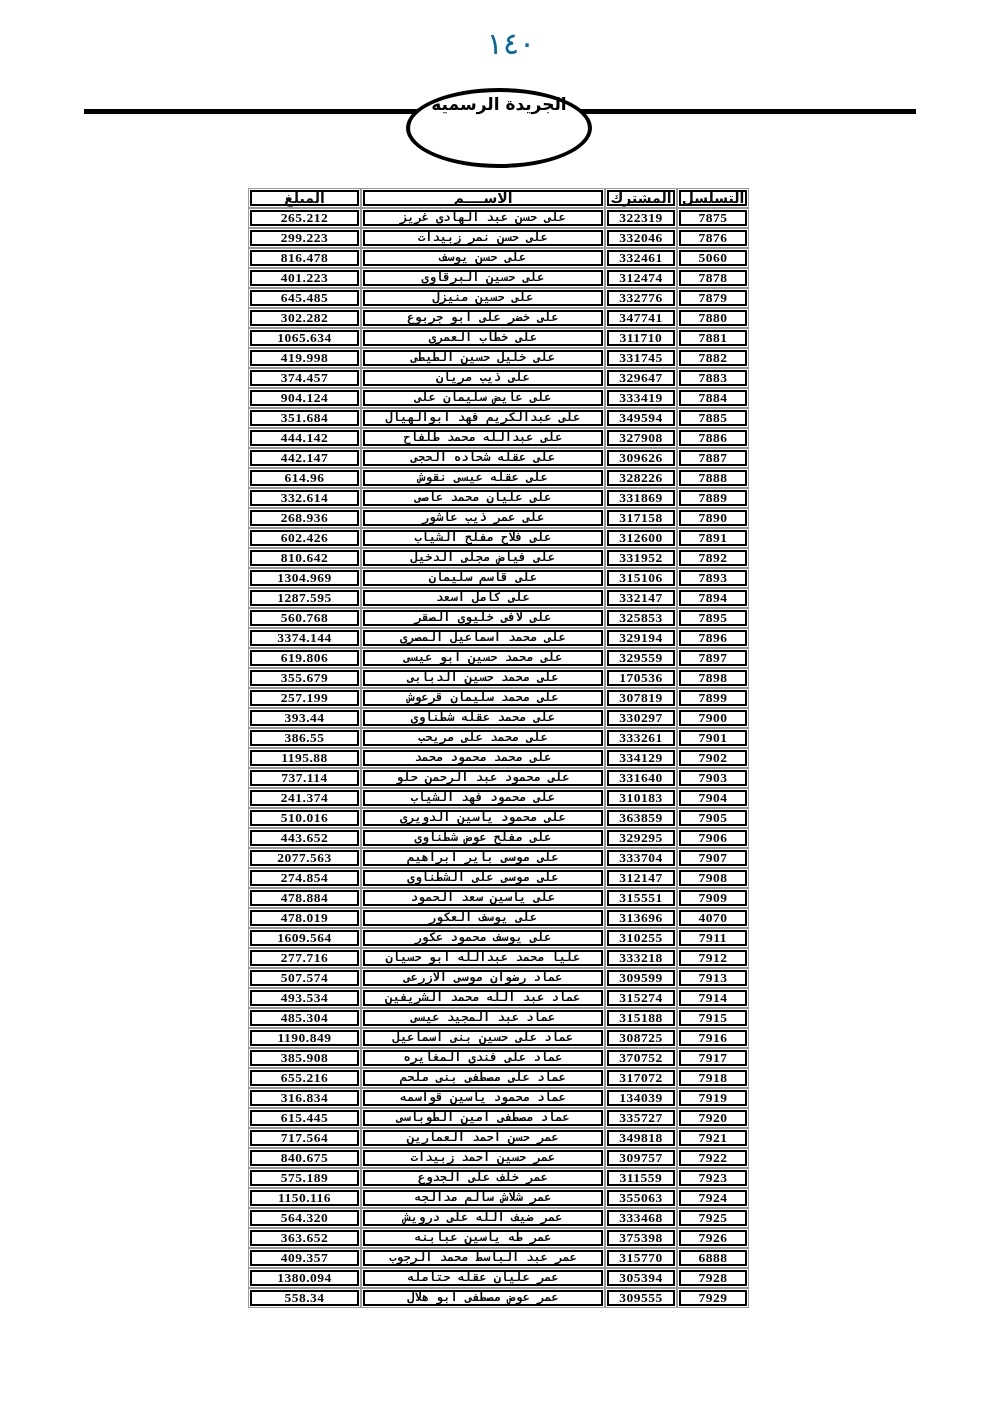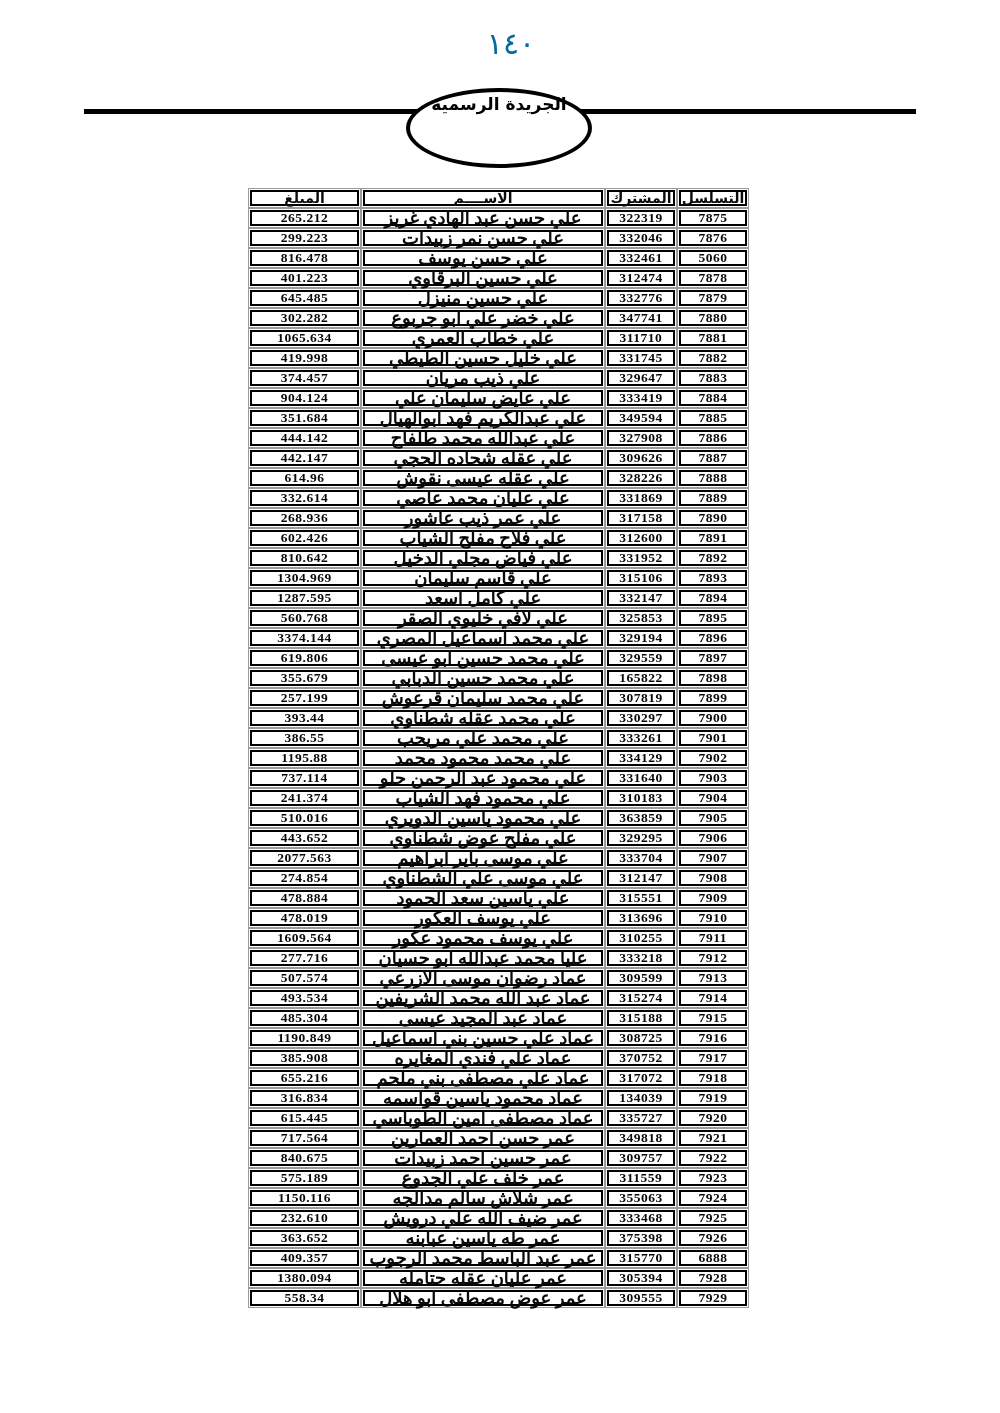--- a/index.html
+++ b/index.html
@@ -88,22 +88,22 @@
   table.records th {
     font-family: "DejaVu Sans", sans-serif;
     font-size: 14px;
   }
   td.num {
     font-family: "Liberation Serif", "DejaVu Serif", serif;
     font-size: 13.5px;
     letter-spacing: 0.5px;
   }
   td.name {
-    font-family: Liberation Serif, serif;
-    font-size: 18px;
+    font-family: Liberation Mono, monospace;
+    font-size: 12px;
   }
   col.c-serial     { width: 68px; }
   col.c-subscriber { width: 68px; }
   col.c-name       { width: 240px; }
   col.c-amount     { width: 109px; }
 </style>
 </head>
 <body>
 
 <div id="page">
@@ -265,21 +265,21 @@
           <td class="num">3374.144</td>
         </tr>
         <tr>
           <td class="num">7897</td>
           <td class="num">329559</td>
           <td class="name">علي محمد حسين ابو عيسى</td>
           <td class="num">619.806</td>
         </tr>
         <tr>
           <td class="num">7898</td>
-          <td class="num">165822</td>
+          <td class="num">170536</td>
           <td class="name">علي محمد حسين الدبابي</td>
           <td class="num">355.679</td>
         </tr>
         <tr>
           <td class="num">7899</td>
           <td class="num">307819</td>
           <td class="name">علي محمد سليمان قرعوش</td>
           <td class="num">257.199</td>
         </tr>
         <tr>
@@ -336,21 +336,21 @@
           <td class="name">علي موسى علي الشطناوي</td>
           <td class="num">274.854</td>
         </tr>
         <tr>
           <td class="num">7909</td>
           <td class="num">315551</td>
           <td class="name">علي ياسين سعد الحمود</td>
           <td class="num">478.884</td>
         </tr>
         <tr>
-          <td class="num">7910</td>
+          <td class="num">4070</td>
           <td class="num">313696</td>
           <td class="name">علي يوسف العكور</td>
           <td class="num">478.019</td>
         </tr>
         <tr>
           <td class="num">7911</td>
           <td class="num">310255</td>
           <td class="name">علي يوسف محمود عكور</td>
           <td class="num">1609.564</td>
         </tr>
@@ -429,21 +429,21 @@
         <tr>
           <td class="num">7924</td>
           <td class="num">355063</td>
           <td class="name">عمر شلاش سالم مدالجه</td>
           <td class="num">1150.116</td>
         </tr>
         <tr>
           <td class="num">7925</td>
           <td class="num">333468</td>
           <td class="name">عمر ضيف الله علي درويش</td>
-          <td class="num">232.610</td>
+          <td class="num">564.320</td>
         </tr>
         <tr>
           <td class="num">7926</td>
           <td class="num">375398</td>
           <td class="name">عمر طه ياسين عبابنه</td>
           <td class="num">363.652</td>
         </tr>
         <tr>
           <td class="num">6888</td>
           <td class="num">315770</td>

